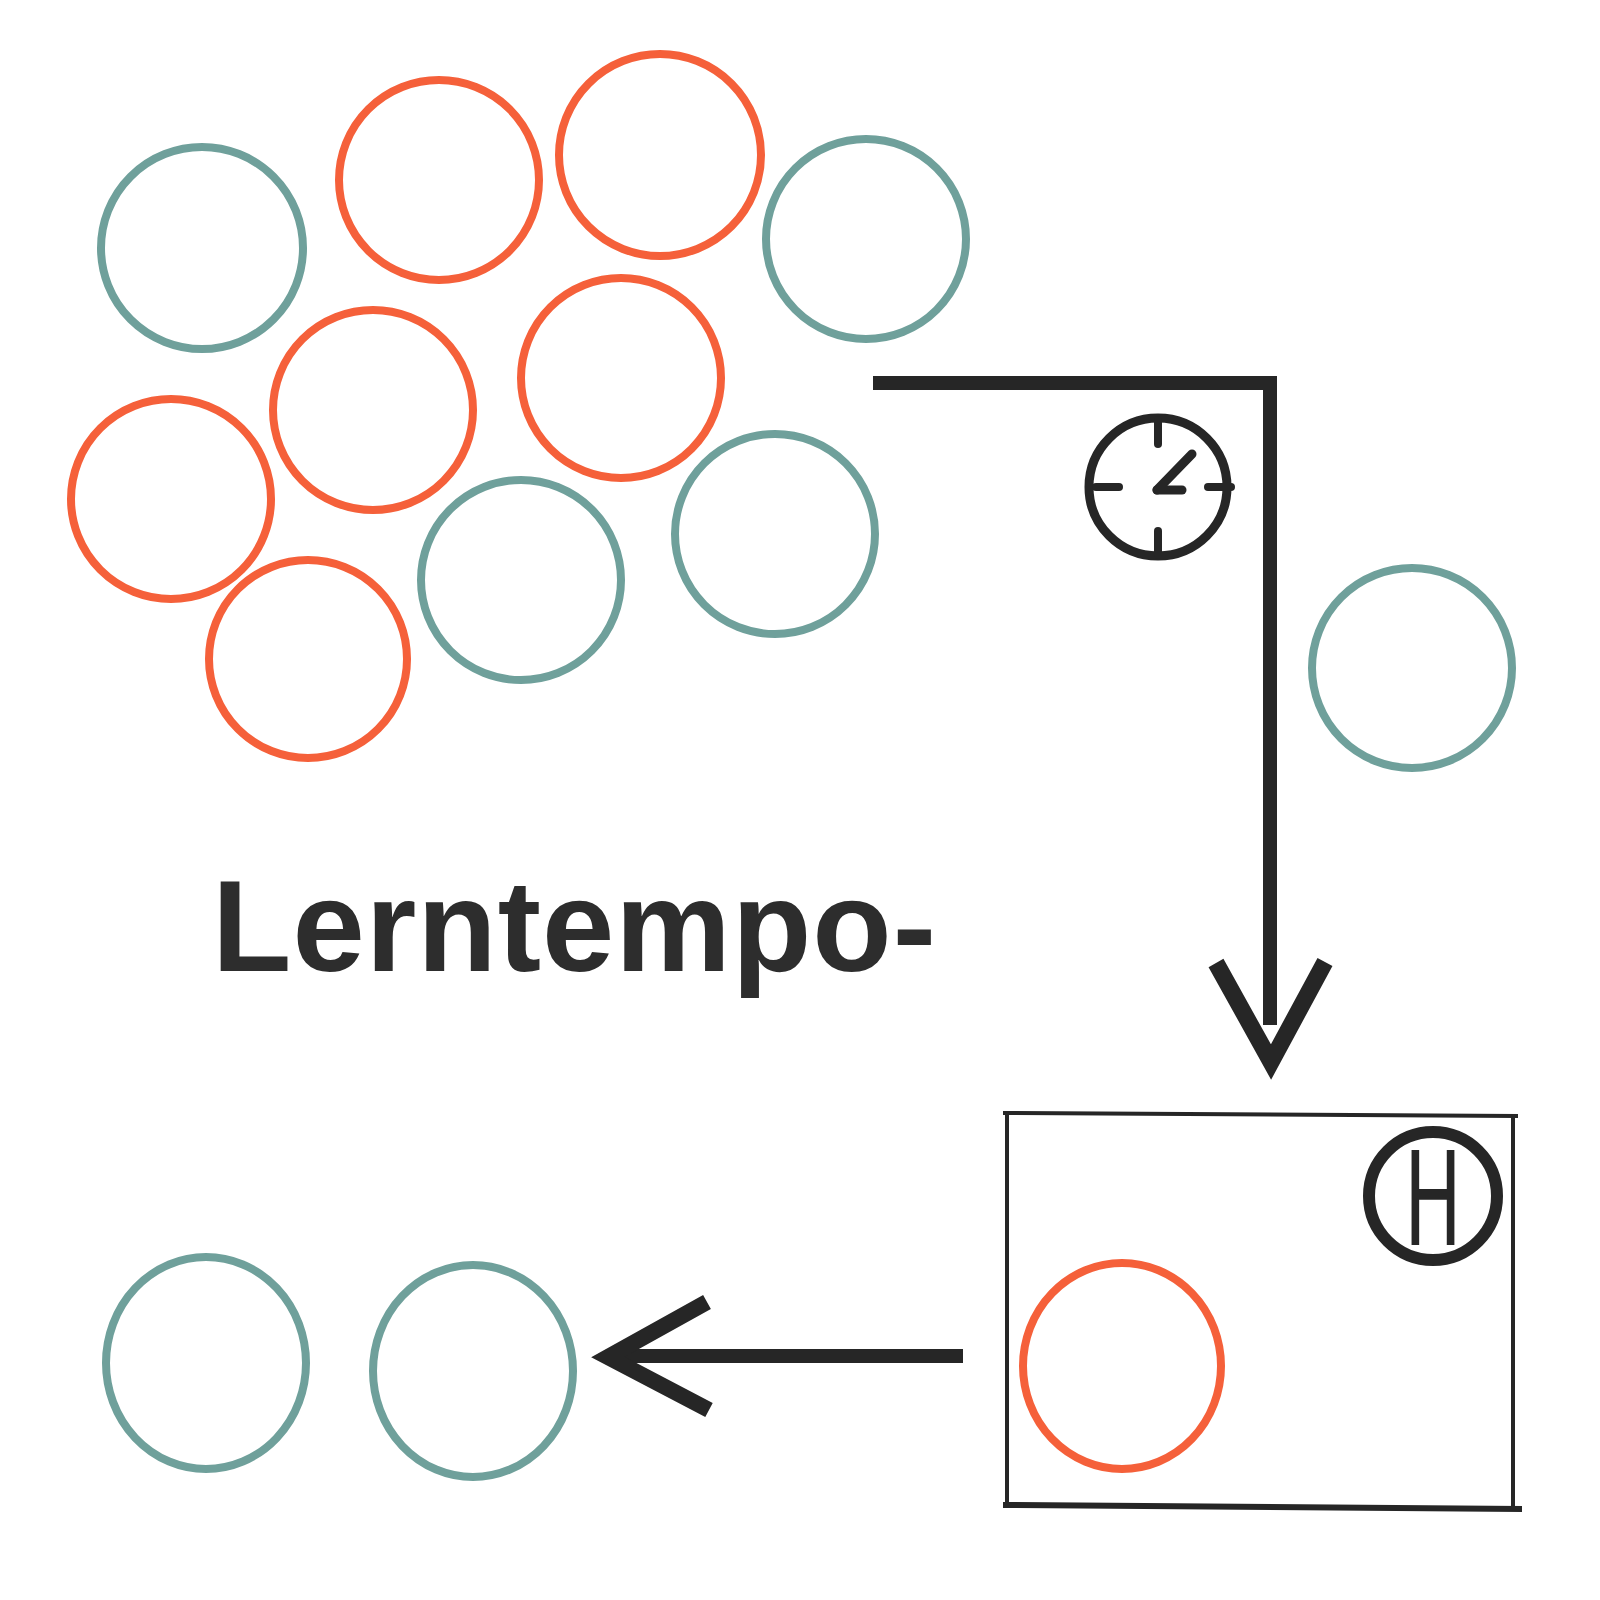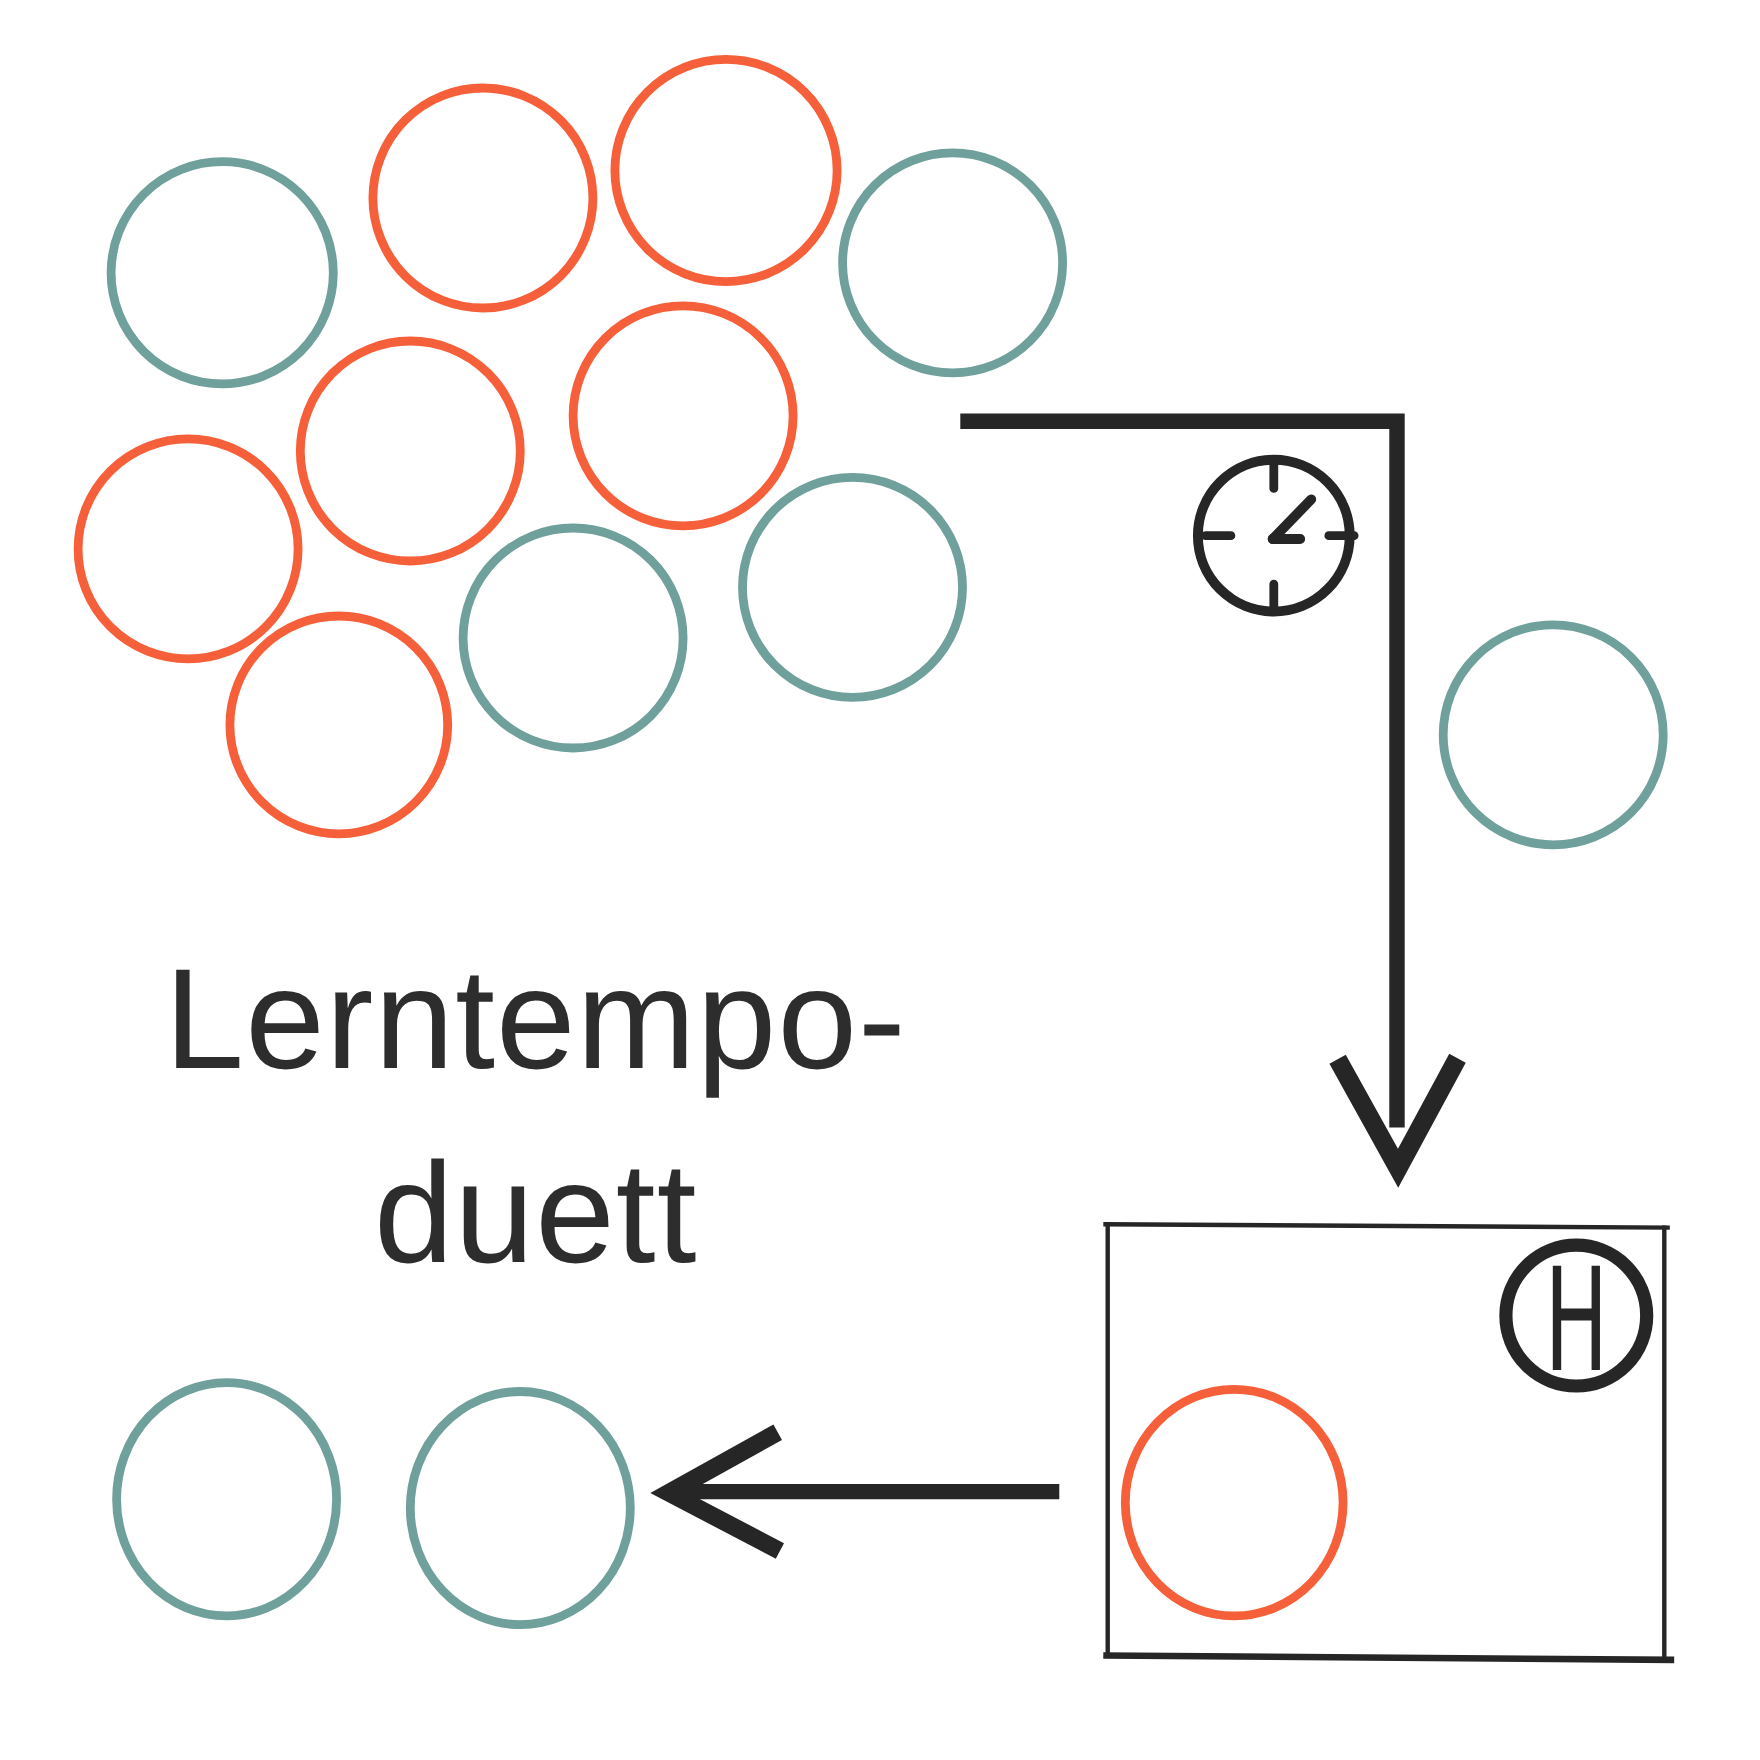--- a/index.html
+++ b/index.html
@@ -31,22 +31,22 @@
   .circle.teal   { stroke: var(--teal); }
   .circle.orange { stroke: var(--orange); }
   .ink-stroke {
     stroke: var(--ink);
     fill: none;
   }
   .title-line {
     position: absolute;
     left: 37px;
     width: 900px;
-    text-align: center;
-    font-weight: 400;
+    text-align: right;
+    font-weight: 700;
     font-size: 130px;
     line-height: 130px;
     letter-spacing: 1px;
     color: var(--title-color);
     white-space: nowrap;
   }
   #title-line1 { top: 861px; }
   #title-line2 { top: 1037px; }
   .h-letter {
     font-family: "DejaVu Sans", sans-serif;
@@ -115,14 +115,13 @@
         </g>
     </g>
 
     <g>
       <path d="M963 1356 H620" class="ink-stroke" stroke-width="14"></path>
       <path d="M707 1302 L608 1357 L709 1410" class="ink-stroke" stroke-width="16"></path>
     </g>
   </svg>
 
   <div class="title-line" id="title-line1">Lerntempo-</div>
-  <div class="title-line" id="title-line2">duett</div>
 </div>
 
 </body></html>

